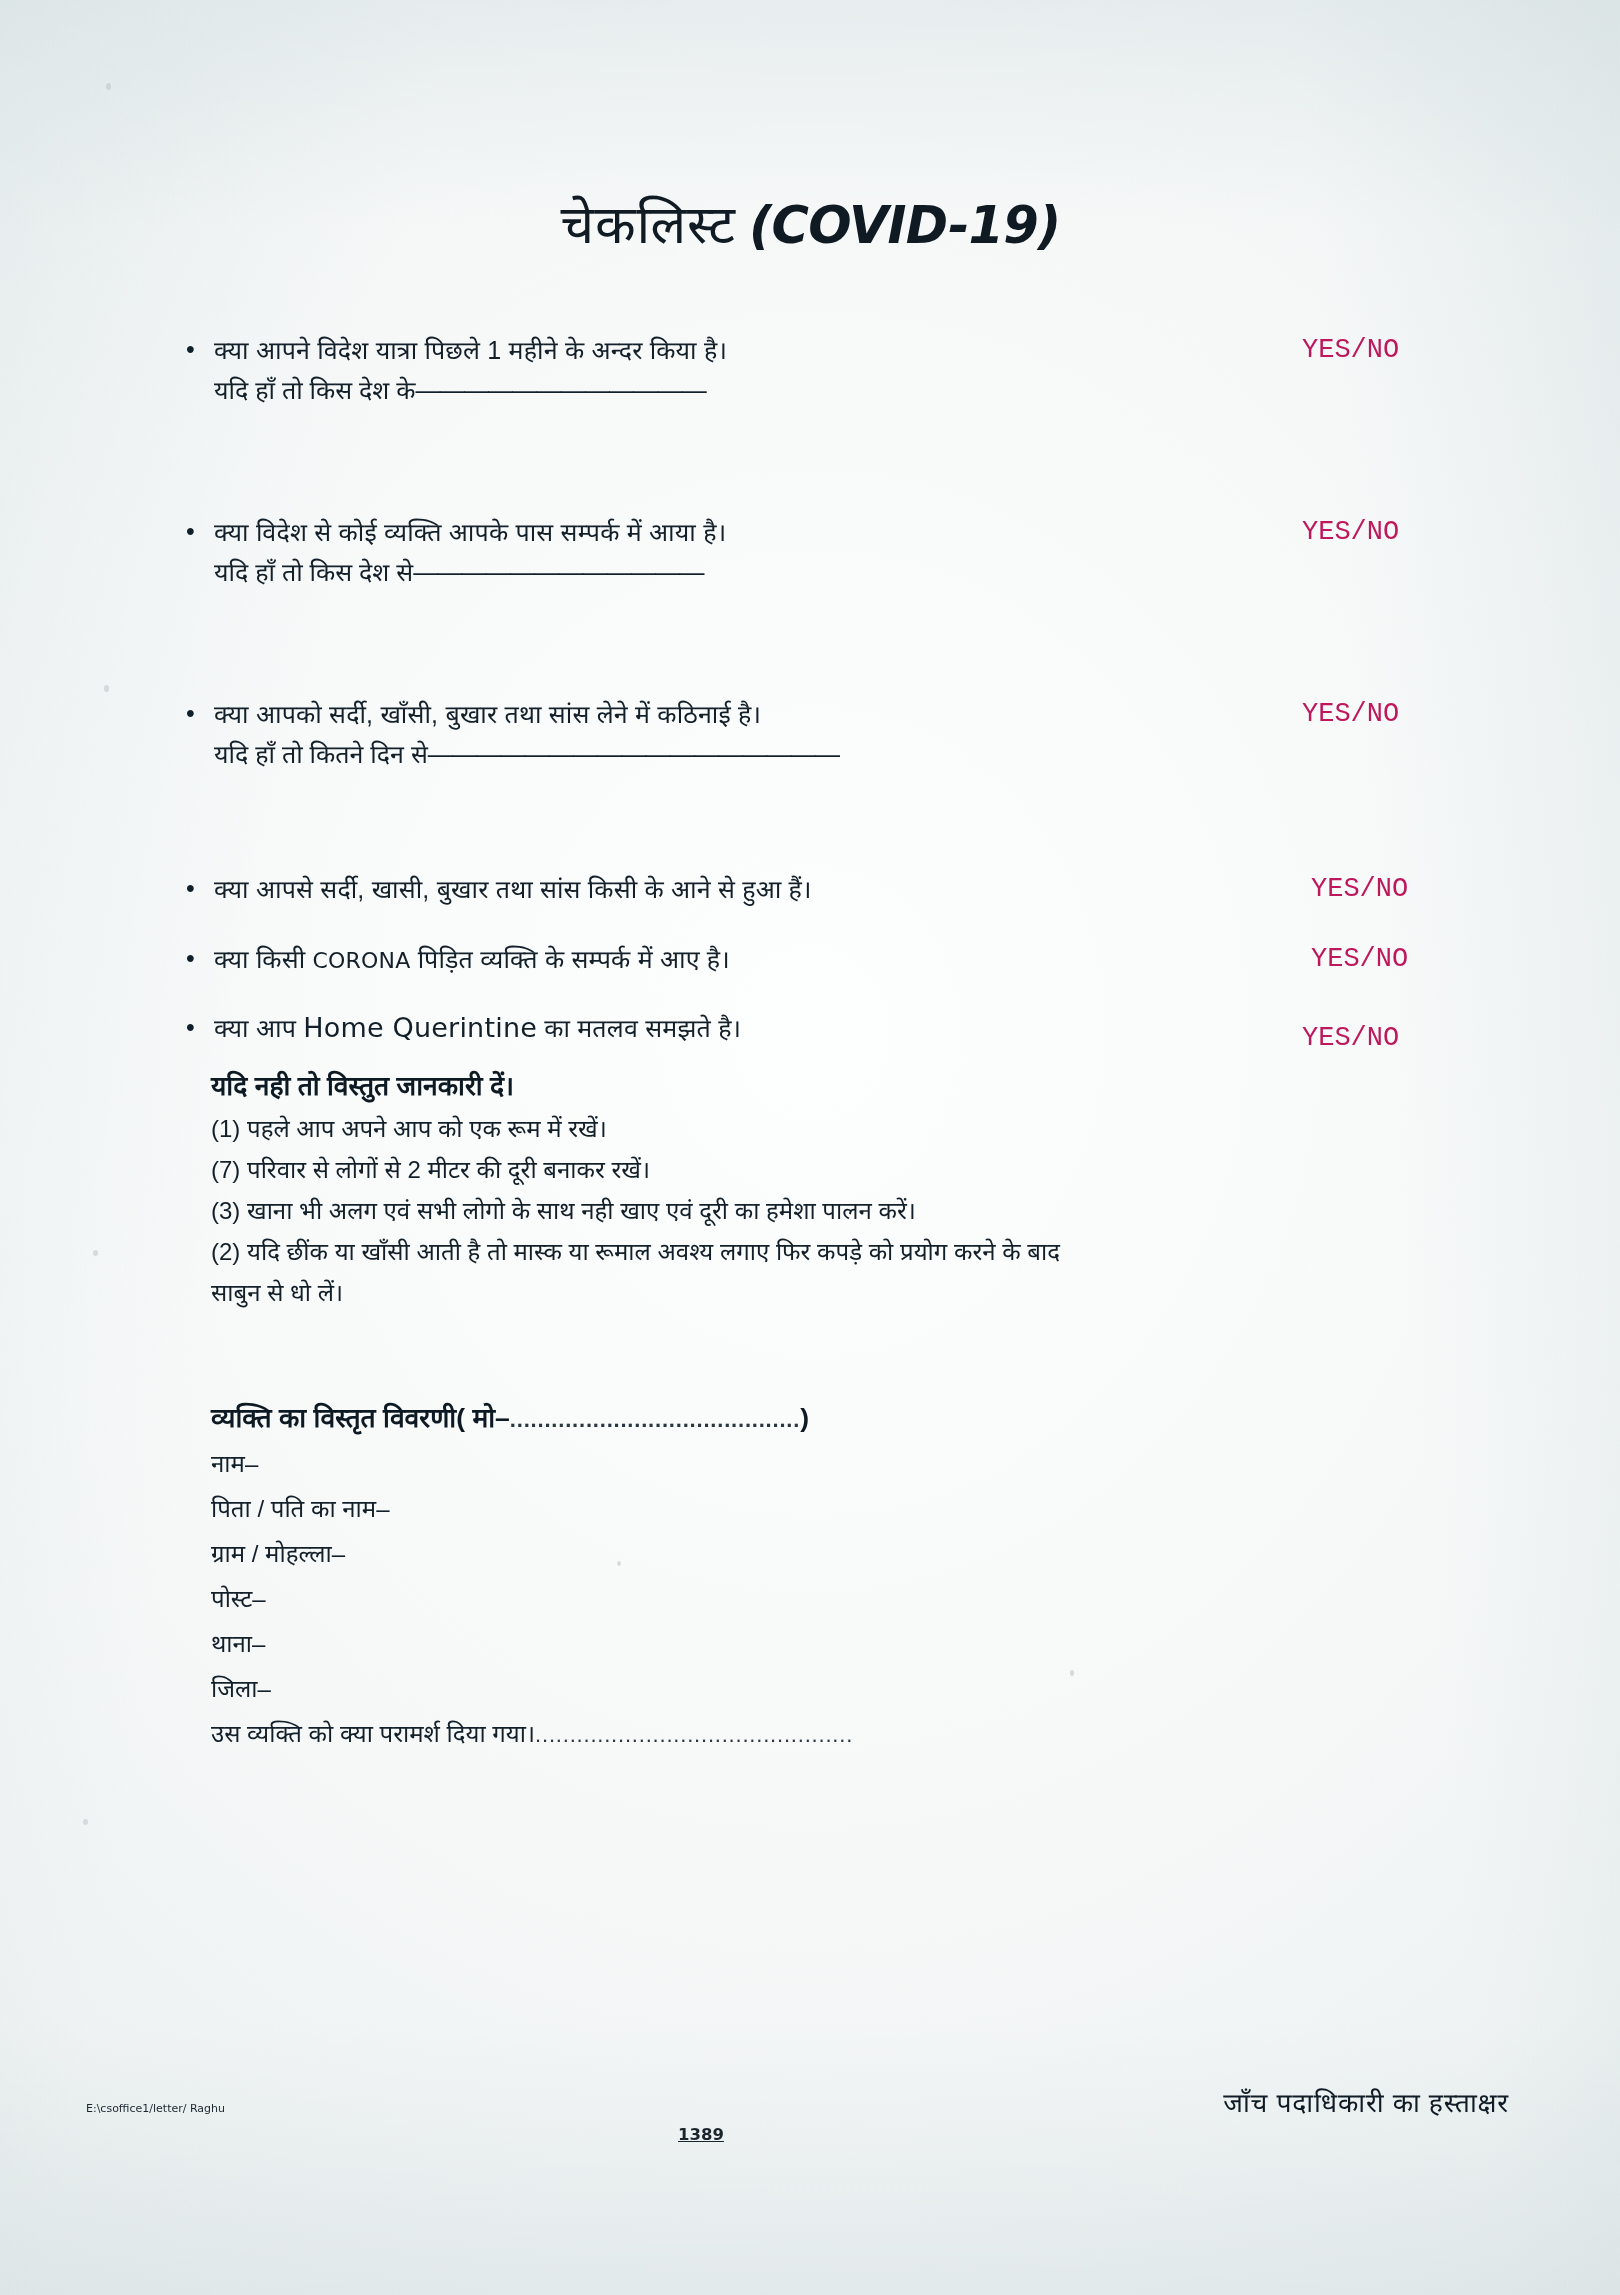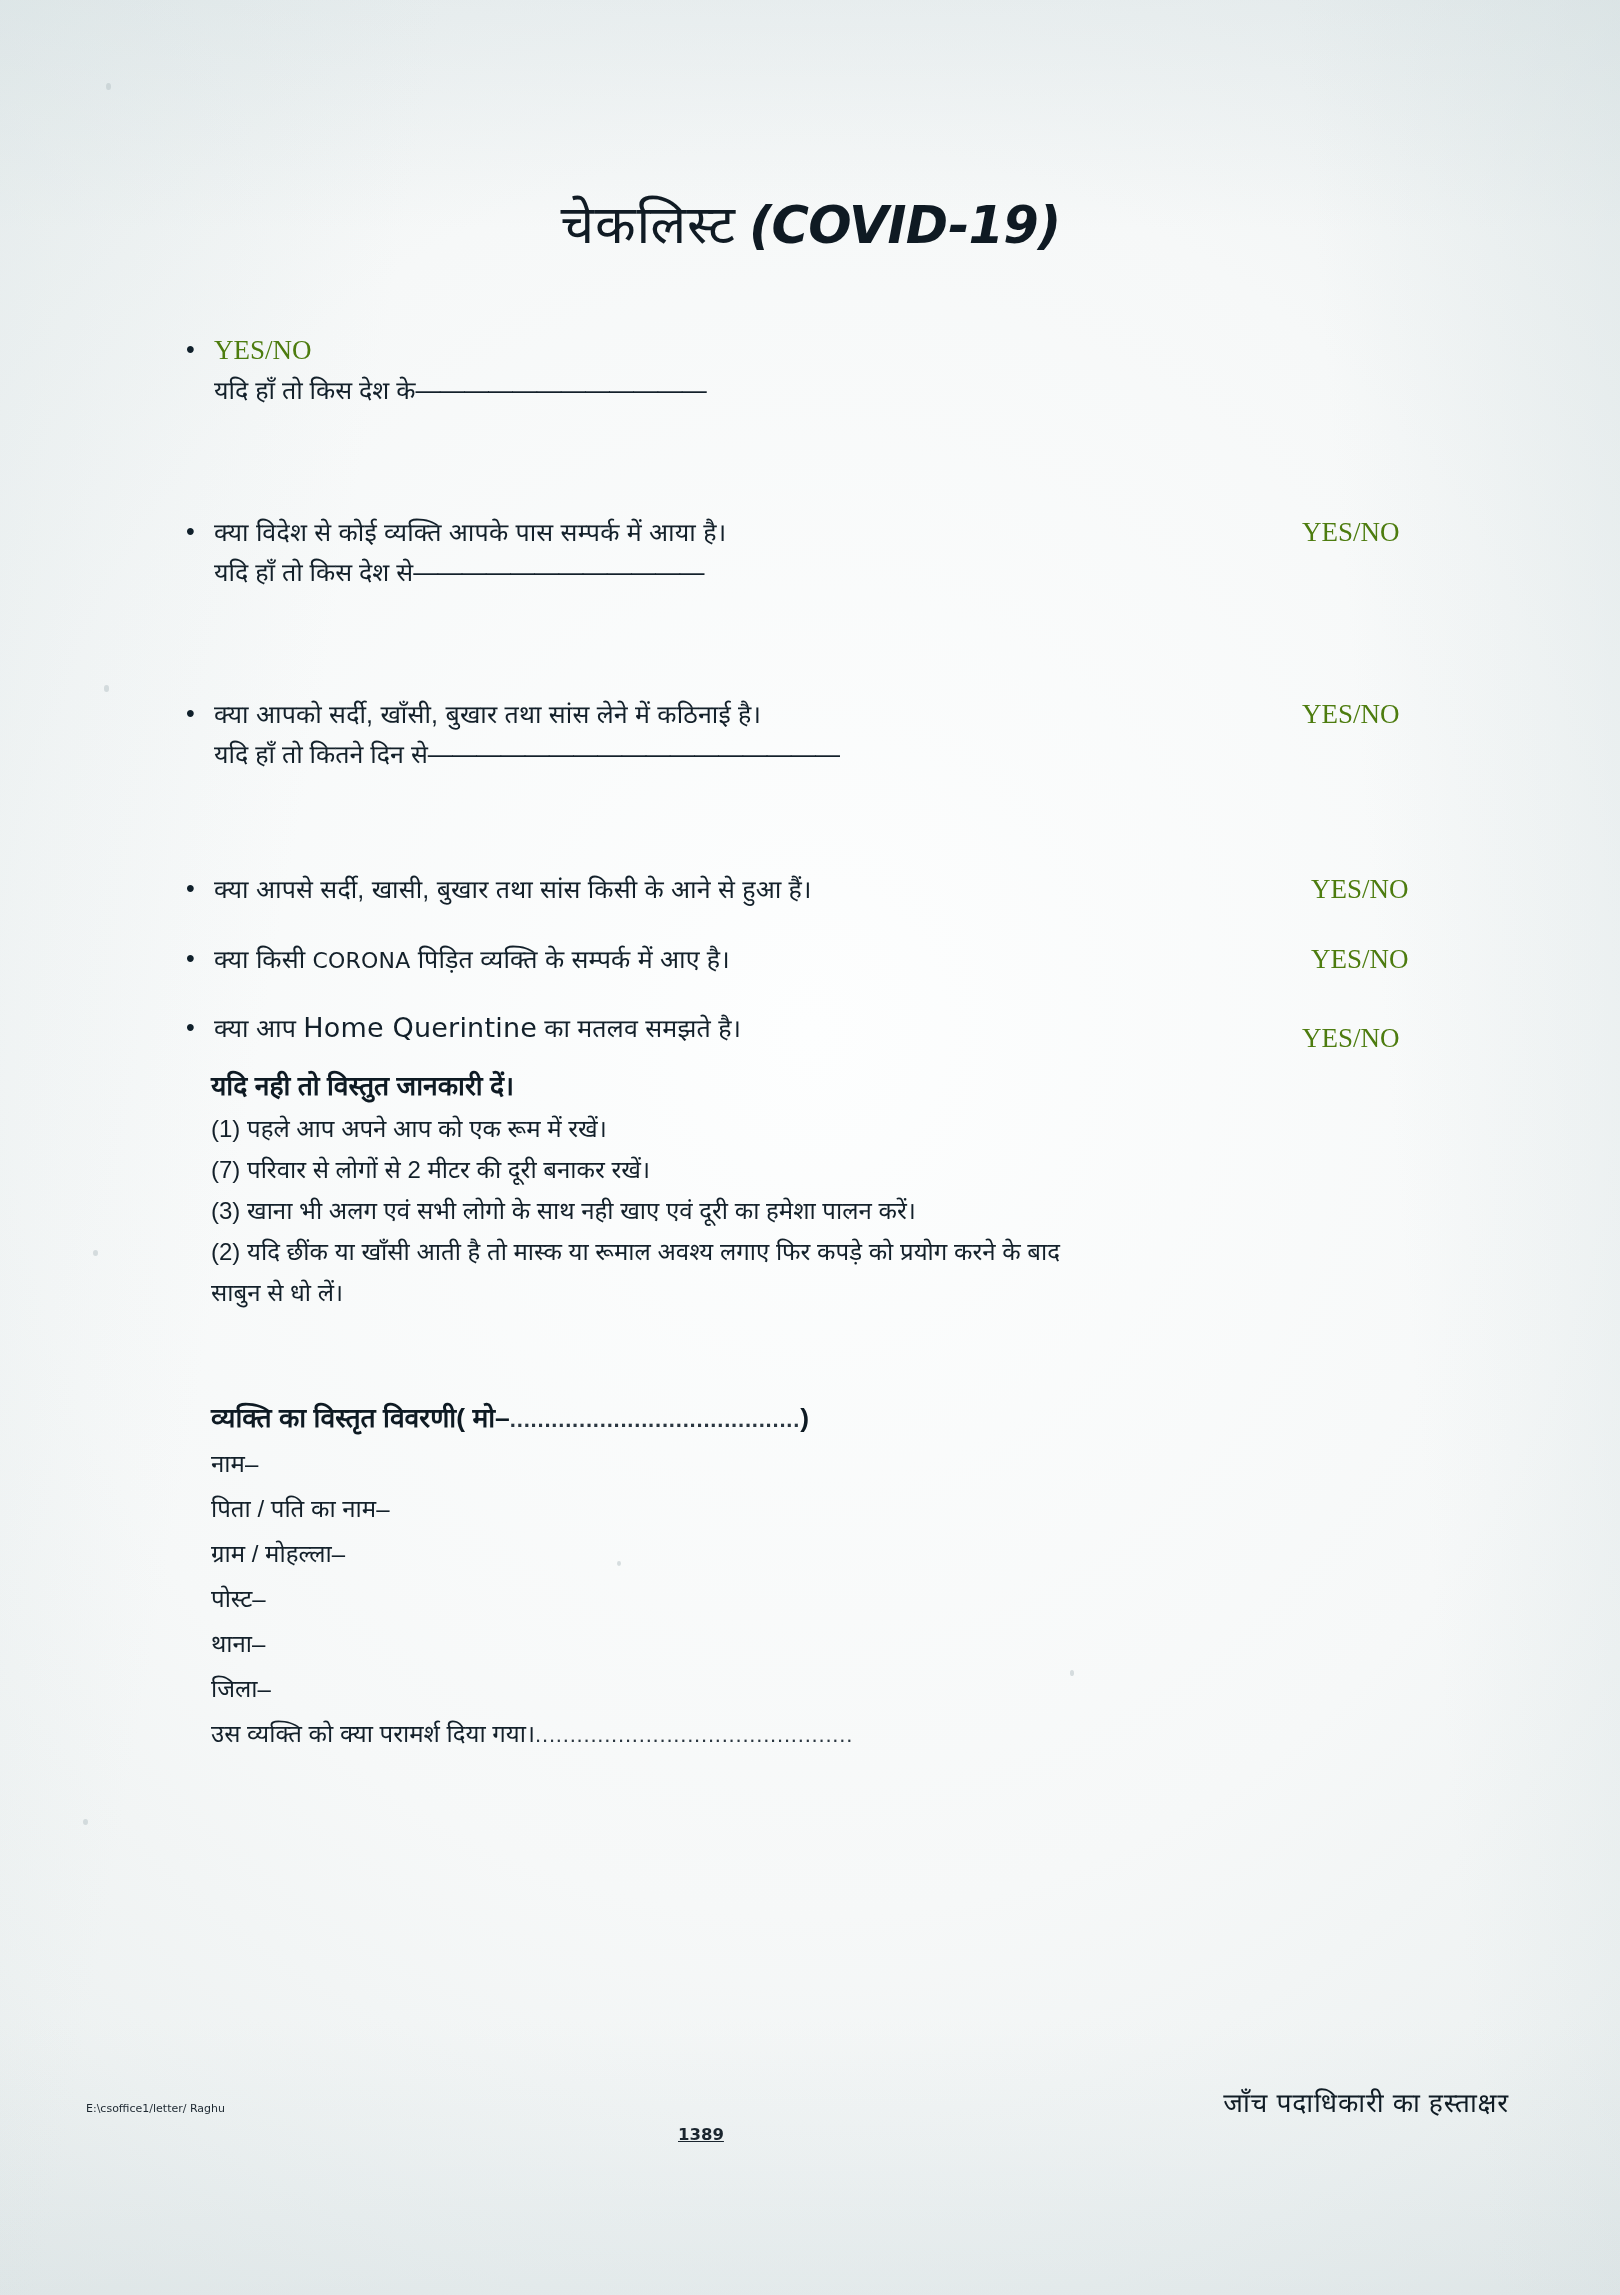--- a/index.html
+++ b/index.html
@@ -94,24 +94,24 @@
   }
   .qtext .en {
     font-family: "DejaVu Sans", sans-serif;
     font-size: 22px;
   }
   .qtext .en-big {
     font-family: "DejaVu Sans", sans-serif;
     font-size: 27px;
   }
   .yesno {
-    font-family: Liberation Serif, serif;
+    font-family: Liberation Mono, monospace;
     font-size: 27px;
     line-height: 38px;
-    color: #4d7c0f;
+    color: #be185d;
     width: 174px;
     flex: 0 0 174px;
     text-align: left;
   }
   .subline {
     margin-left: 28px;
     font-size: 25px;
     line-height: 43px;
     color: #13202a;
     white-space: nowrap;
@@ -200,20 +200,21 @@
   <div class="speck" style="left:1070px; top:1670px; width:4.1px; height:5.8px;"></div>
   <div class="speck" style="left:617px; top:1561px; width:4.1px; height:5px;"></div>
 
   <div class="title-row">
     <span class="title-hi">चेकलिस्ट</span><span class="title-en">(COVID-19)</span>
   </div>
 
   <div class="qblock" style="top:331px;">
     <div class="qline">
       <div class="bullet">•</div>
+      <div class="qtext">क्या आपने विदेश यात्रा पिछले 1 महीने के अन्दर किया है।</div>
       <div class="yesno">YES/NO</div>
     </div>
     <div class="subline">
       <span>यदि हाँ तो किस देश के</span><span class="dashrule">————————————</span>
     </div>
   </div>
 
   <div class="qblock" style="top:513px;">
     <div class="qline">
       <div class="bullet">•</div>

